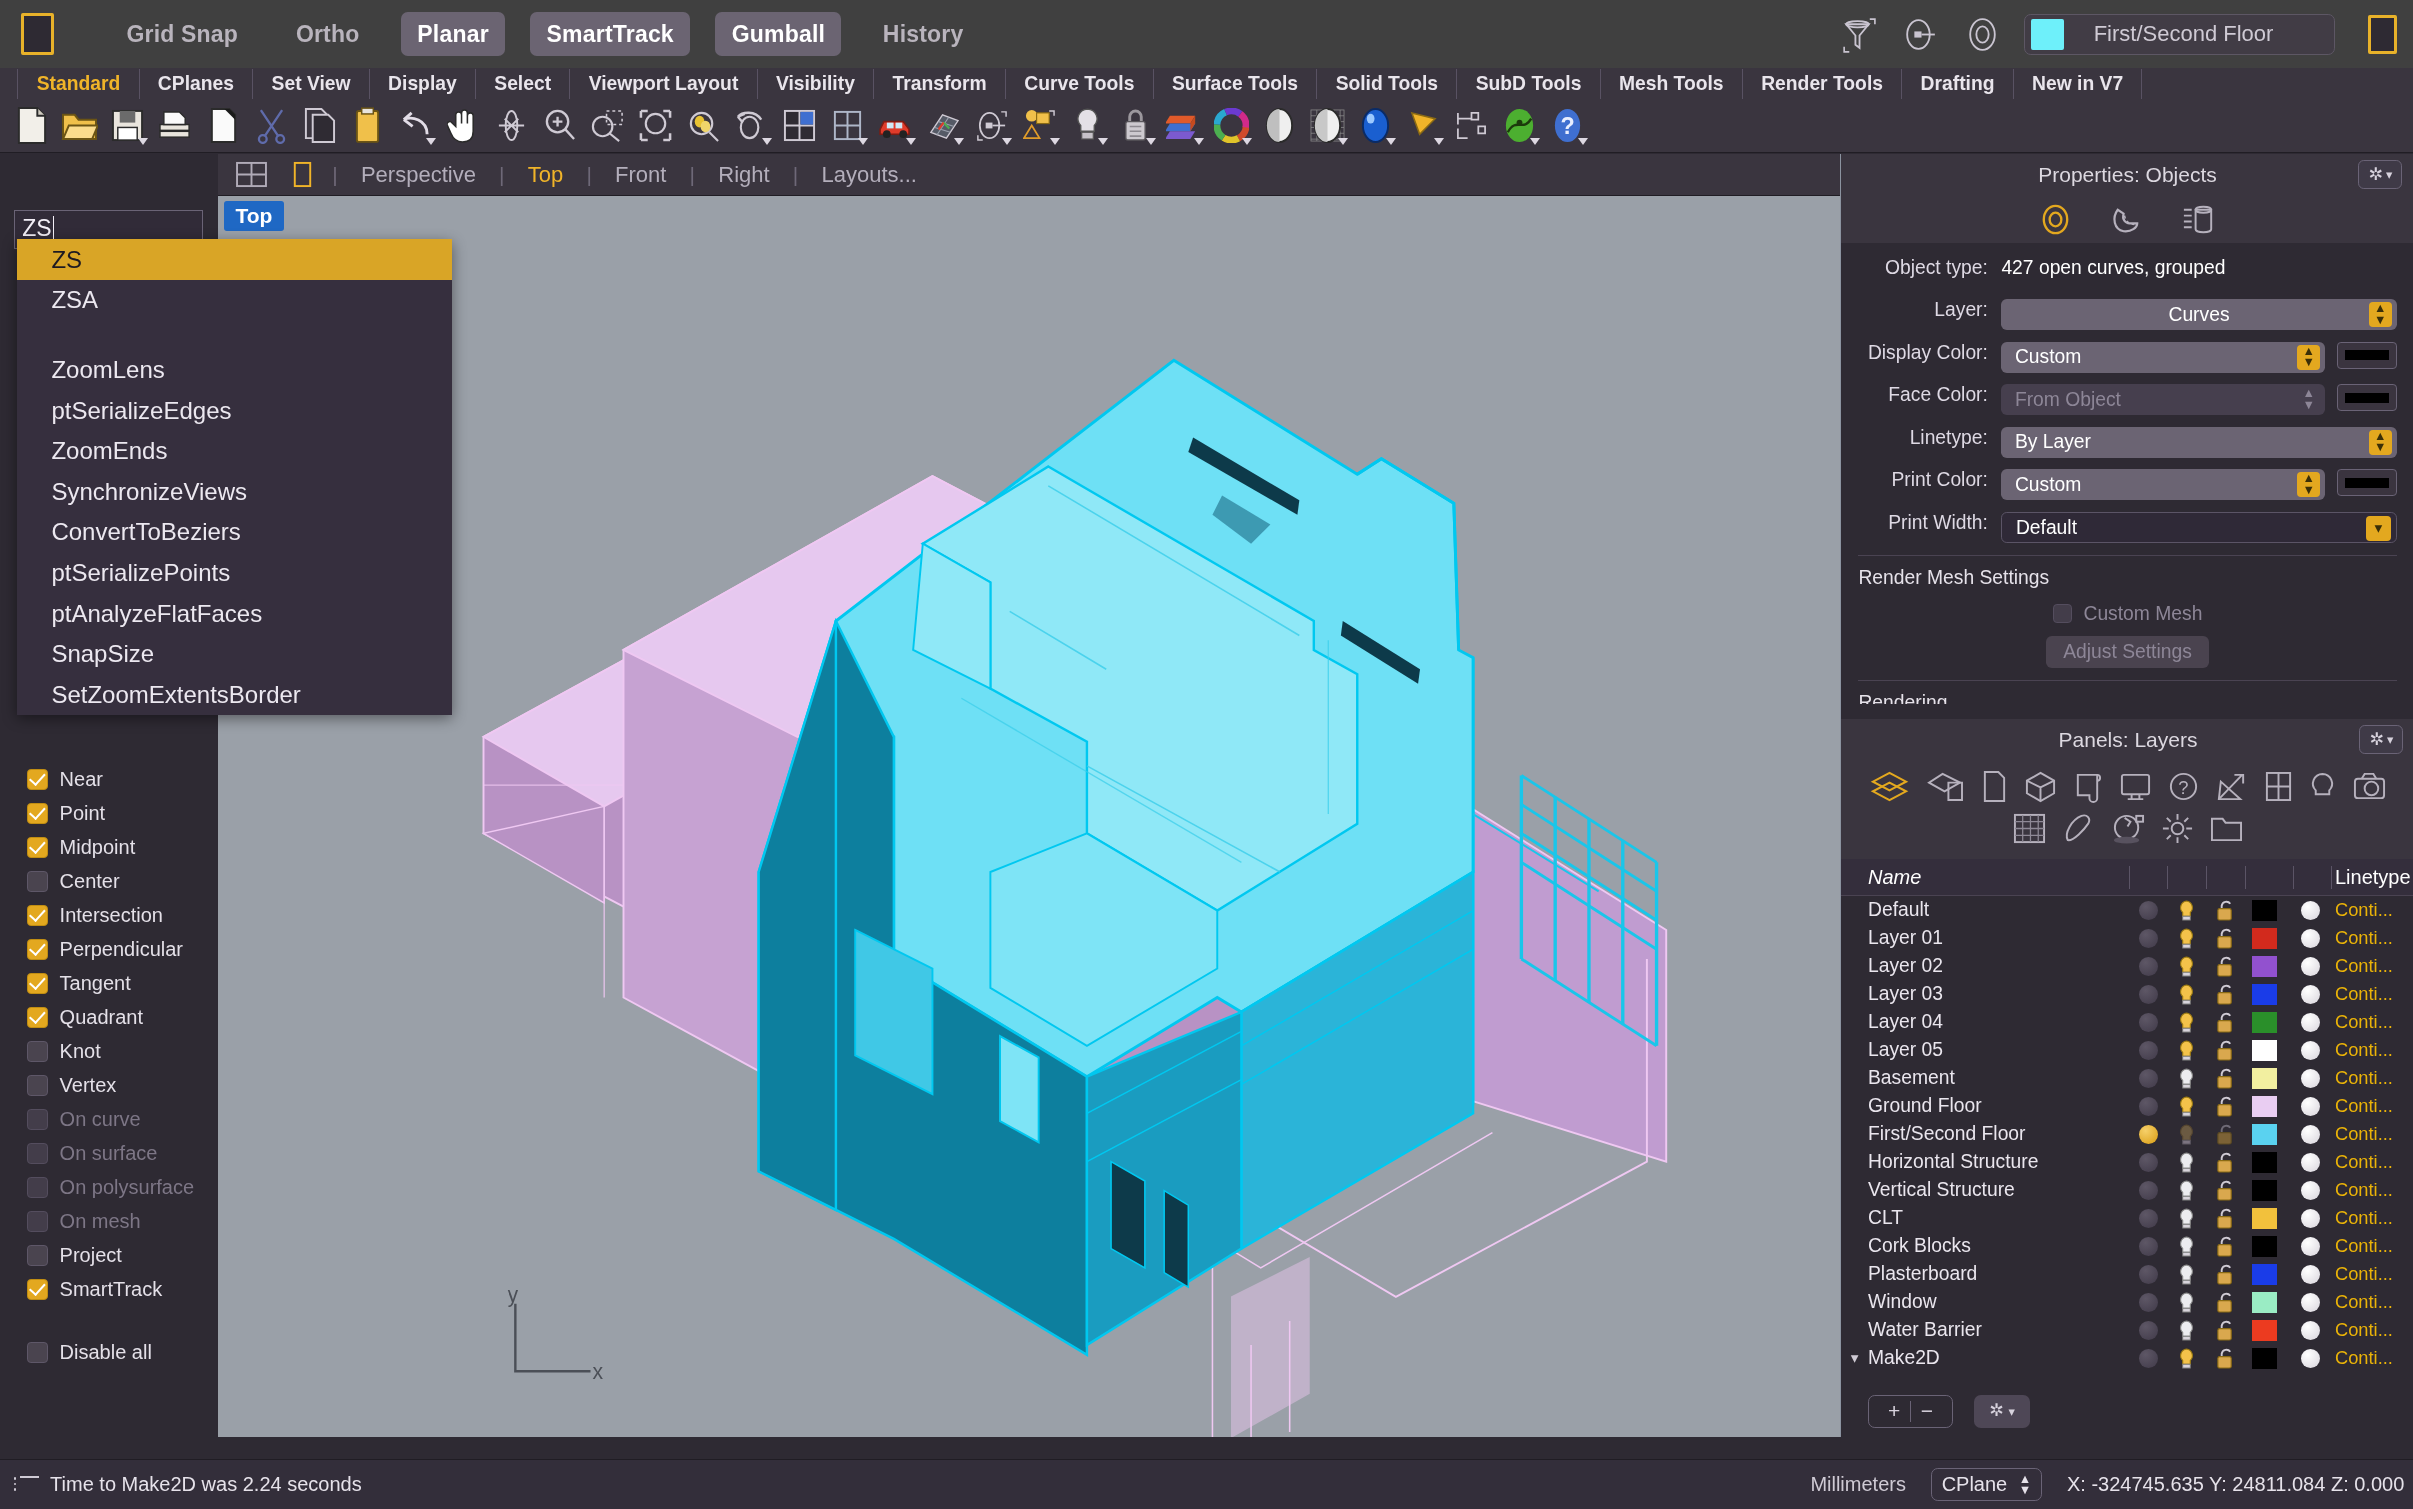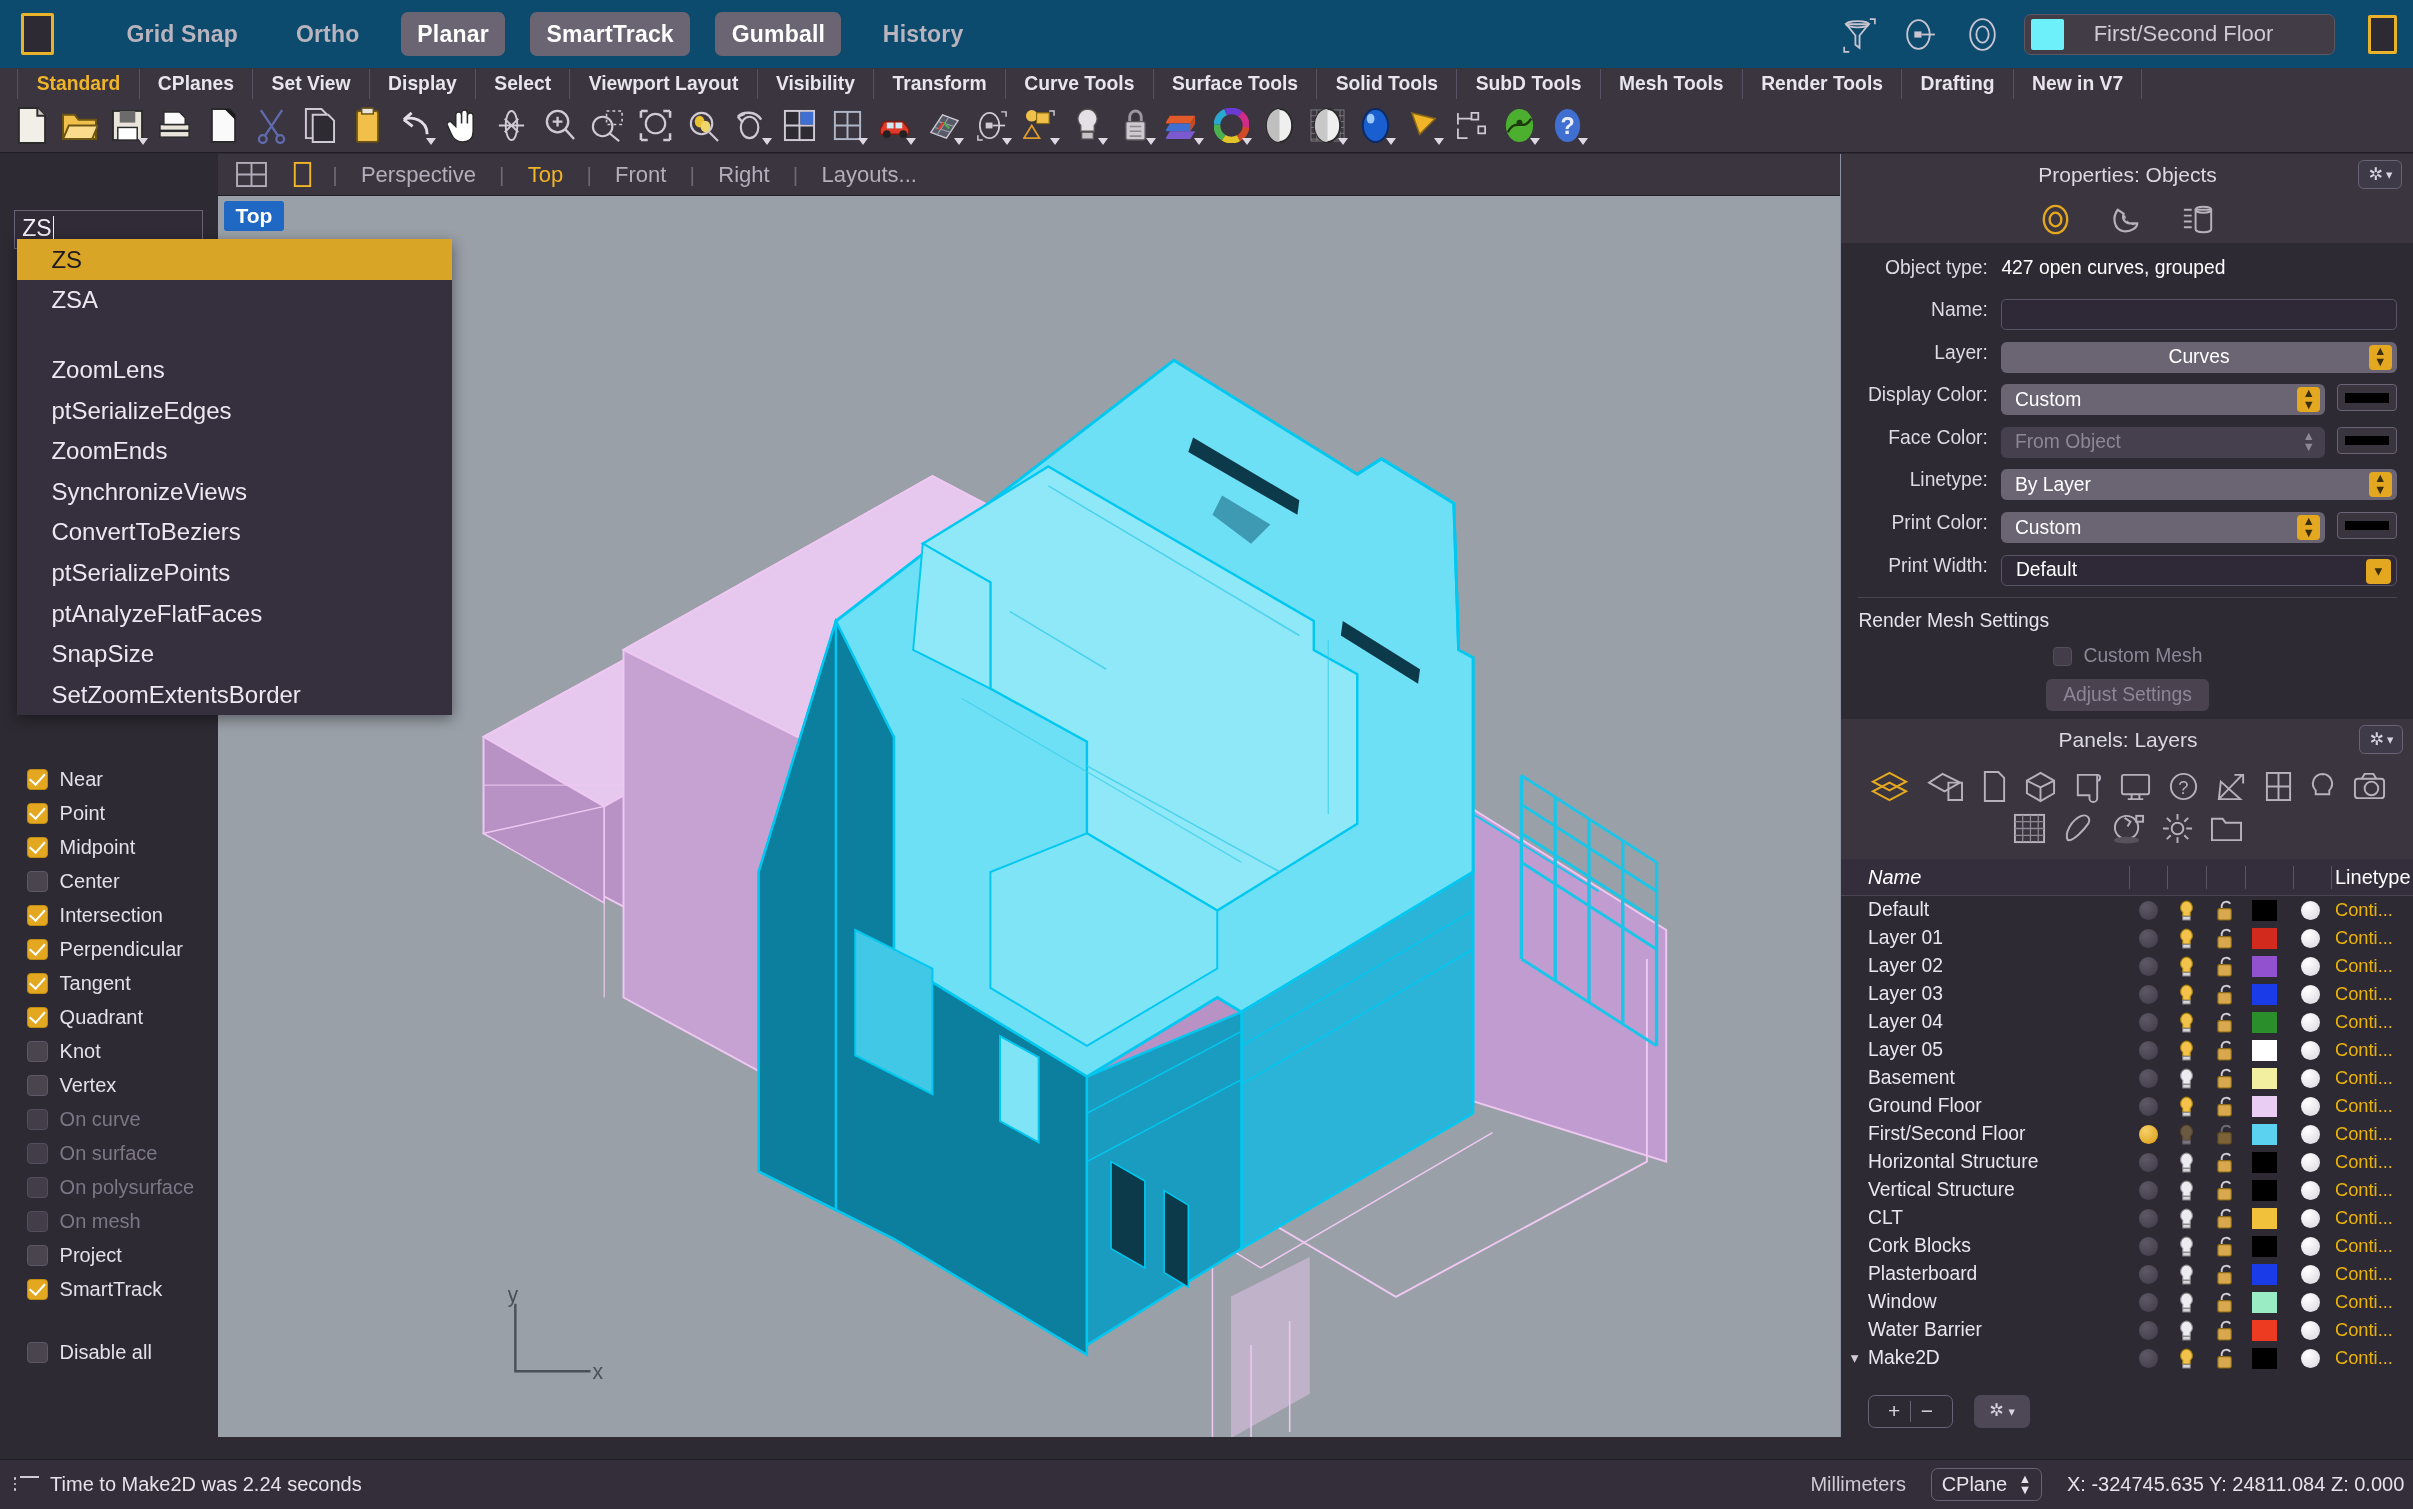--- a/index.html
+++ b/index.html
@@ -7,21 +7,21 @@
     width: 2414px; height: 1509px;
     background: #2e2a33;
     font-family: "Liberation Sans", sans-serif;
     overflow: hidden;
   }
   .app { position: relative; width: 2414px; height: 1509px; }
 
   
   .topbar {
     position: absolute; top: 0; left: 0; width: 2414px; height: 68px;
-    background: #0c4a6e; display: flex; align-items: center;
+    background: #404040; display: flex; align-items: center;
   }
   .app-logo {
     width: 33px; height: 42px; margin-left: 21px;
     border: 3.9px solid #e8b22a; background: #2e2a33; border-radius: 1.9px;
   }
   .toggle {
     font-size: 23px; font-weight: bold; color: #b9b4bd;
     padding: 8.7px 16.4px; margin-left: 25px; border-radius: 6.8px;
     letter-spacing: 0.2px; white-space: nowrap;
   }
@@ -795,24 +795,20 @@
         <path d="M4 10 h8 M4 16 h8 M4 22 h8 M4 28 h8" stroke="#b6b1bd" stroke-width="2"></path>
       </svg>
     </div>
 
     <div class="prop-body">
       <div class="prow">
         <span class="plabel">Object type:</span>
         <span class="pvalue">427 open curves, grouped</span>
       </div>
       <div class="prow">
-        <span class="plabel">Name:</span>
-        <span class="pfield"></span>
-      </div>
-      <div class="prow">
         <span class="plabel">Layer:</span>
         <span class="pselect centered">
           <span>Curves</span>
           <span class="stepper">▲<br>▼</span>
         </span>
       </div>
       <div class="prow">
         <span class="plabel">Display Color:</span>
         <span class="pselect">
           <span>Custom</span>

